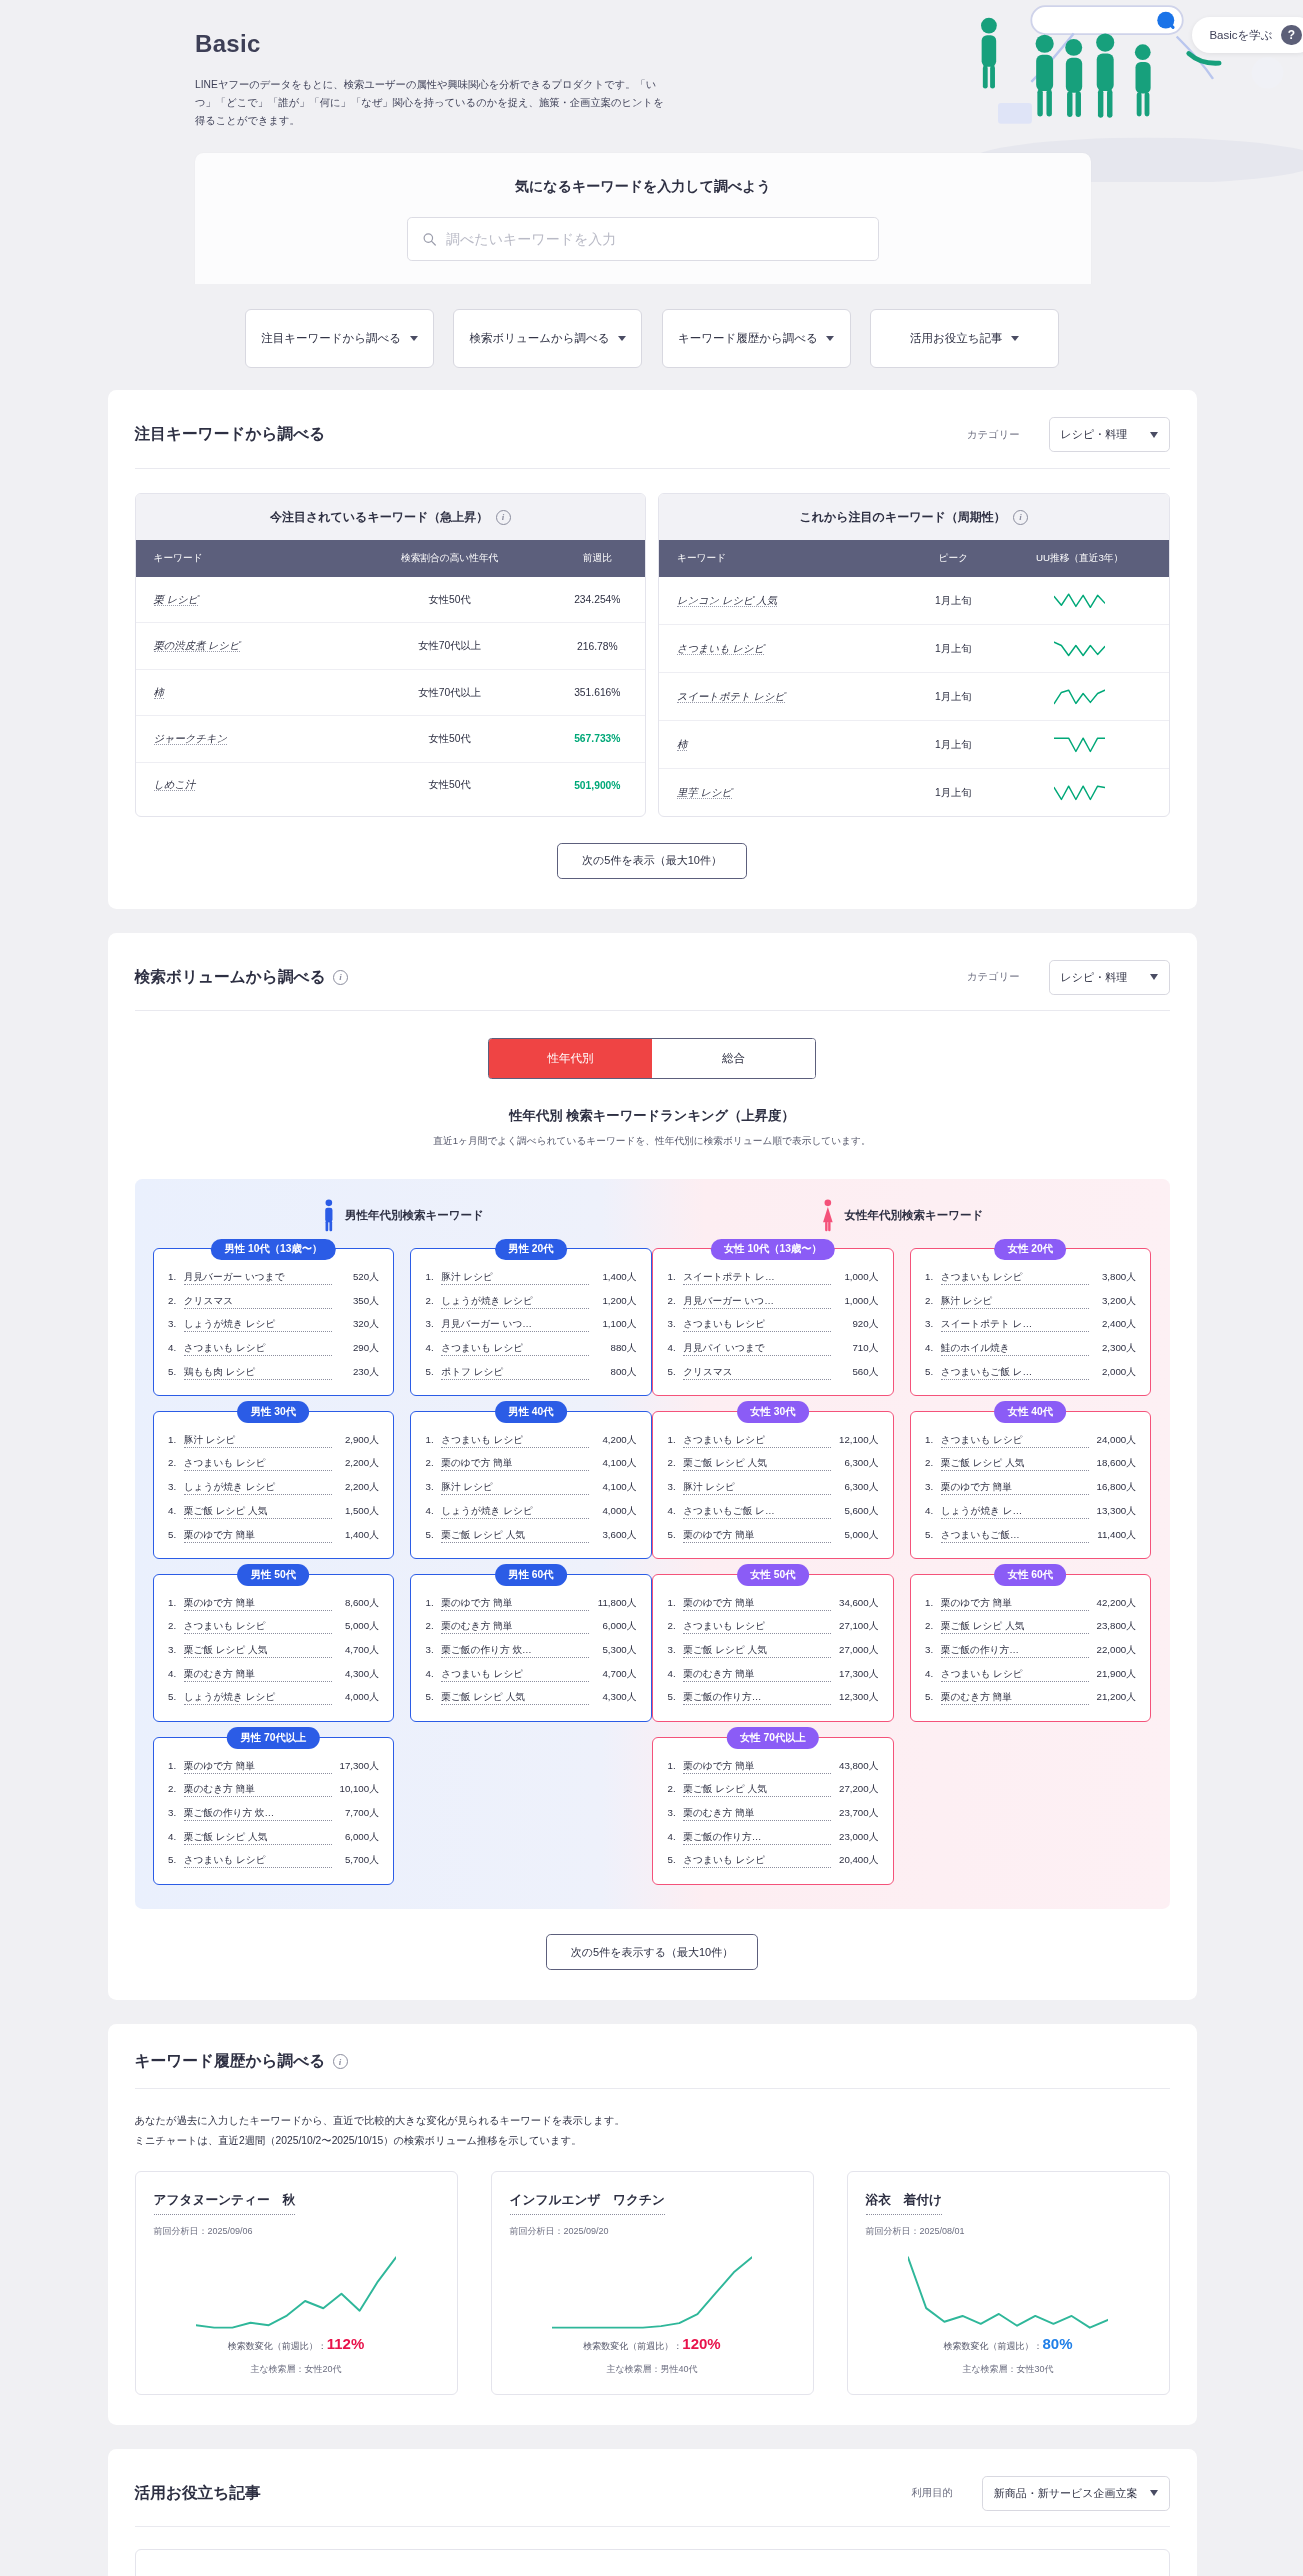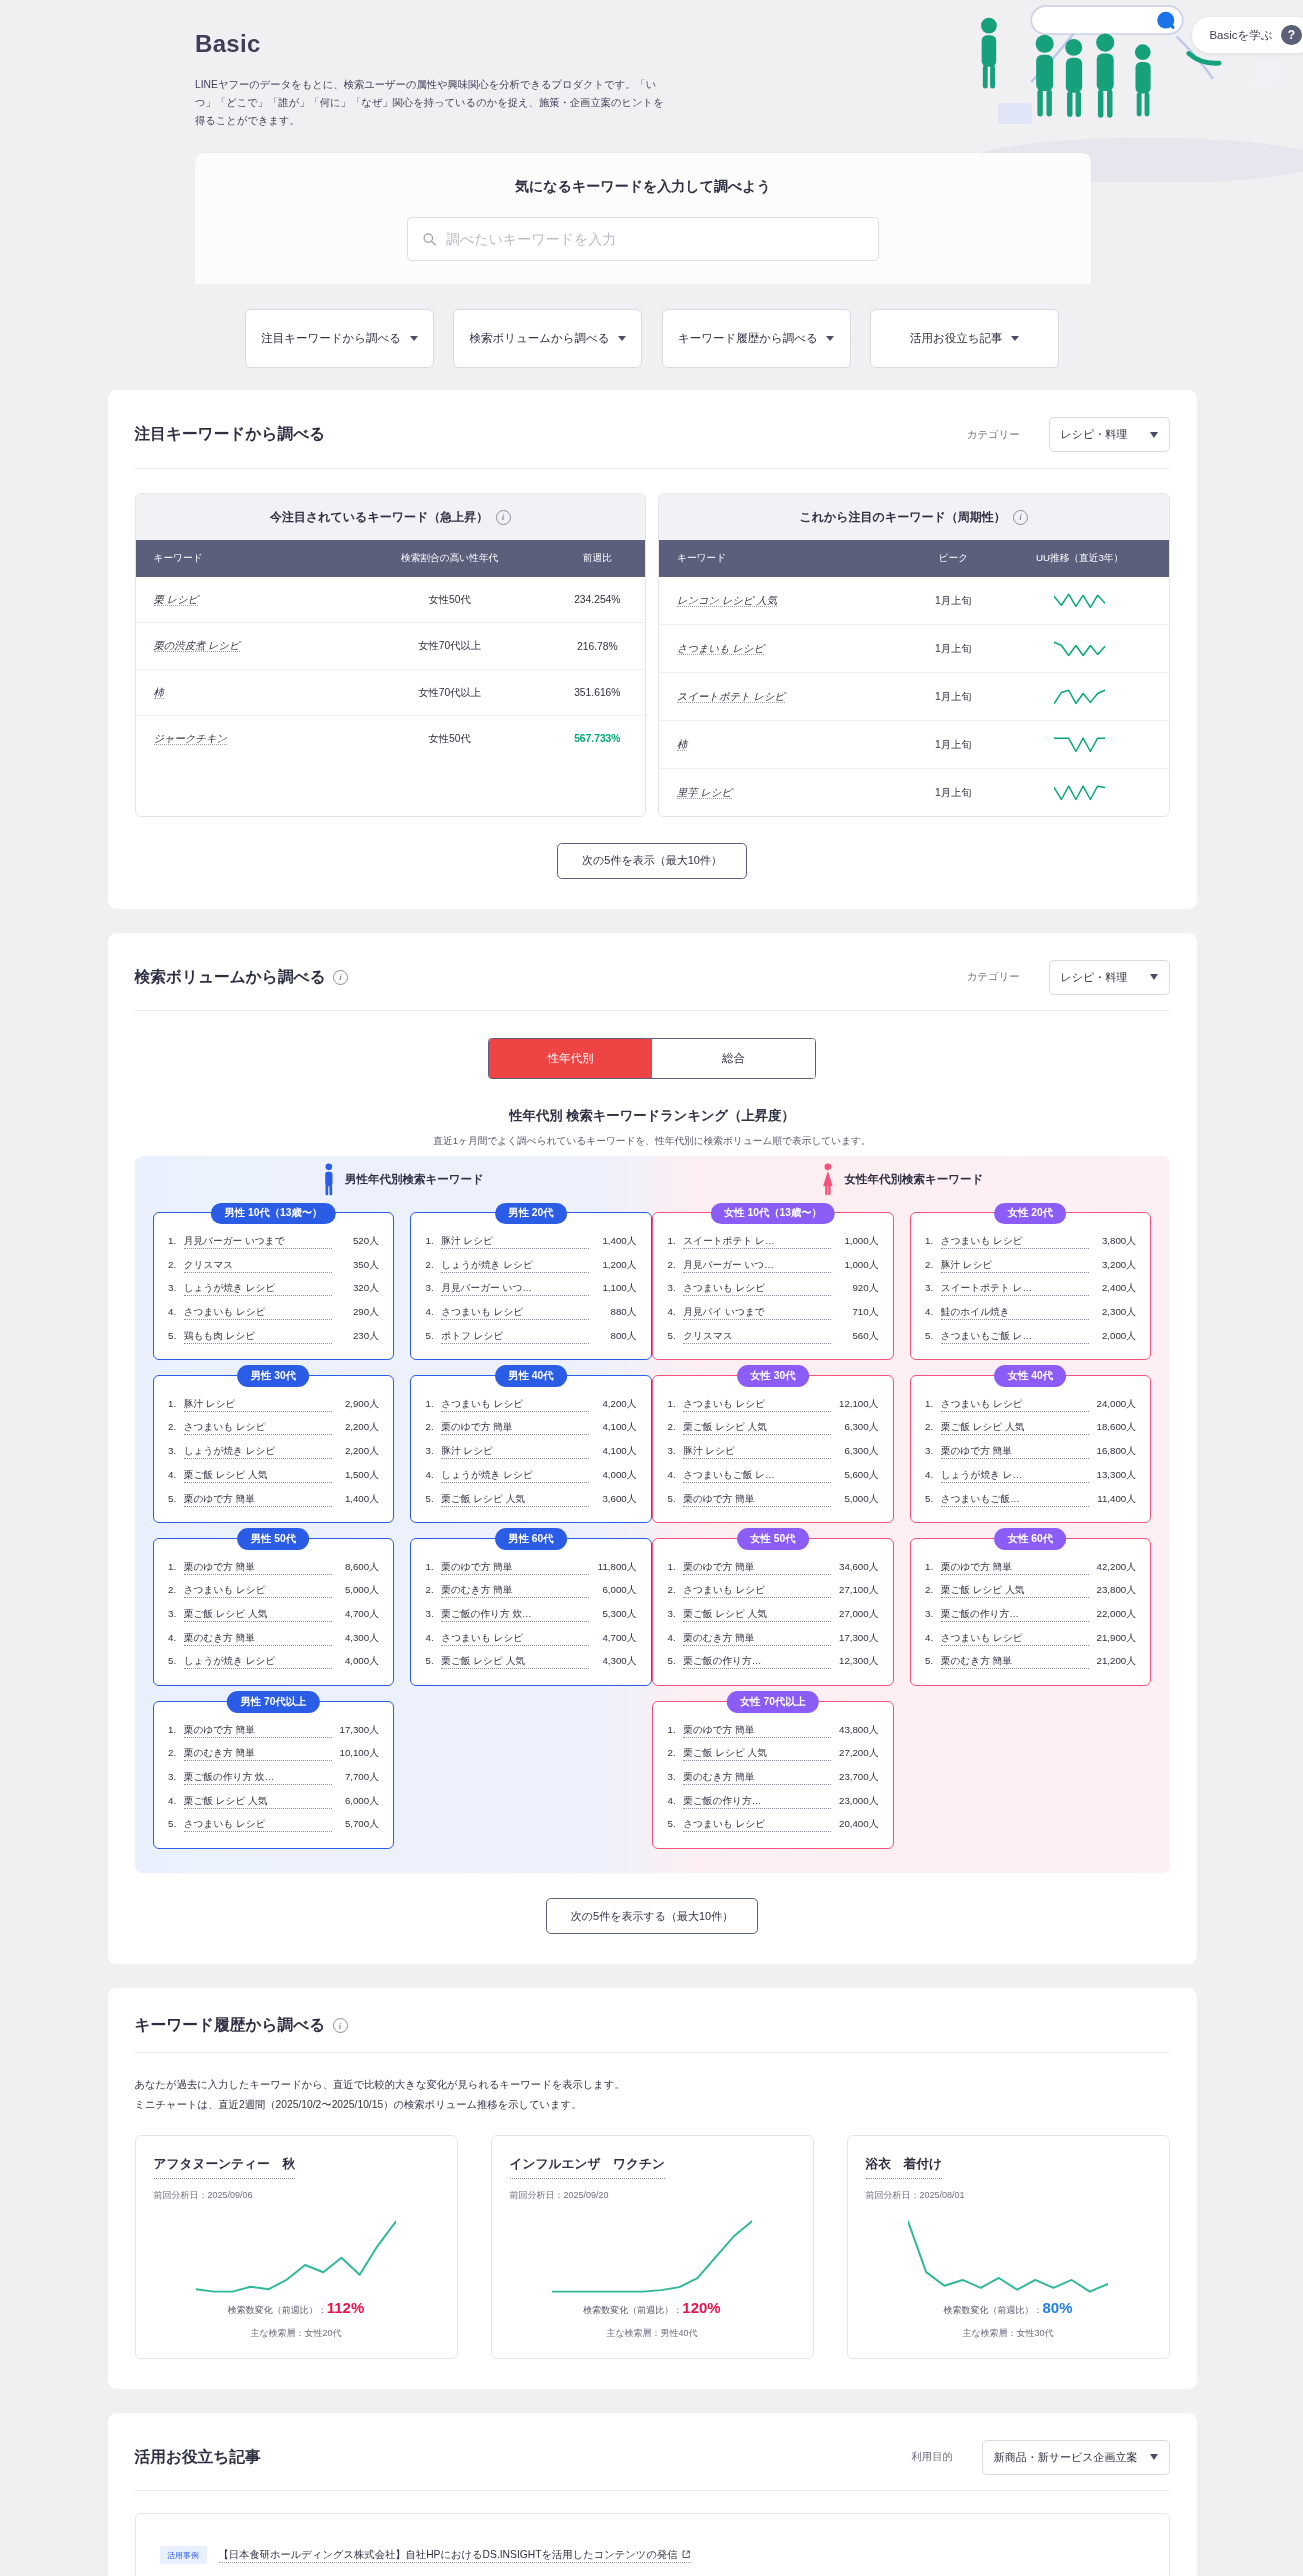--- a/index.html
+++ b/index.html
@@ -104,21 +104,21 @@
   .toggle { display:flex; border:0.6px solid #5c5f7c; border-radius:3.6px; overflow:hidden; }
   .toggle div { width:163px; height:39px; display:flex; align-items:center; justify-content:center;
                 font-size:11.5px; cursor:pointer; background:#fff; color:#2d2f42; }
   .toggle div.on { background:#ef4444; color:#fff; }
 
   .rank-title { text-align:center; font-size:13.3px; font-weight:bold; margin-top:28px; }
   .rank-sub { text-align:center; font-size:9.7px; color:#55576a; margin-top:9.7px; }
 
   
   .gpanel {
-    margin-top:8px; border-radius:7.3px; padding:7px 18px 24px;
+    margin-top:31px; border-radius:7.3px; padding:20px 18px 24px;
     background:linear-gradient(90deg,#eaf0fd 0%,#eef1fb 45%,#fdeef2 55%,#fdf0f4 100%);
     display:flex;
   }
   .gcol { flex:1; }
   .ghead { display:flex; align-items:center; justify-content:center; gap:8.5px; margin-bottom:15.7px; }
   .ghead span { font-size:11.5px; font-weight:bold; }
   .grid { display:flex; flex-wrap:wrap; gap:14.5px 15.7px; }
   .kcard {
     width:calc(50% - 7.9px); background:#fff; border-radius:6px; position:relative;
     padding:22px 14.5px 15.7px; min-height:140px;
@@ -296,20 +296,25 @@
             </tr>
             <tr>
               <td><span class="kw">柿</span></td>
               <td>女性70代以上</td>
               <td>351.616%</td>
             </tr>
             <tr>
               <td><span class="kw">ジャークチキン</span></td>
               <td>女性50代</td>
               <td class="green">567.733%</td>
+            </tr>
+            <tr>
+              <td><span class="kw">しめこ汁</span></td>
+              <td>女性50代</td>
+              <td class="green">501,900%</td>
             </tr>
           </tbody>
         </table>
       </div>
 
       <div class="tbl-card">
         <div class="tbl-cap">
           <span>これから注目のキーワード（周期性）</span>
           <span class="info-i">i</span>
         </div>

